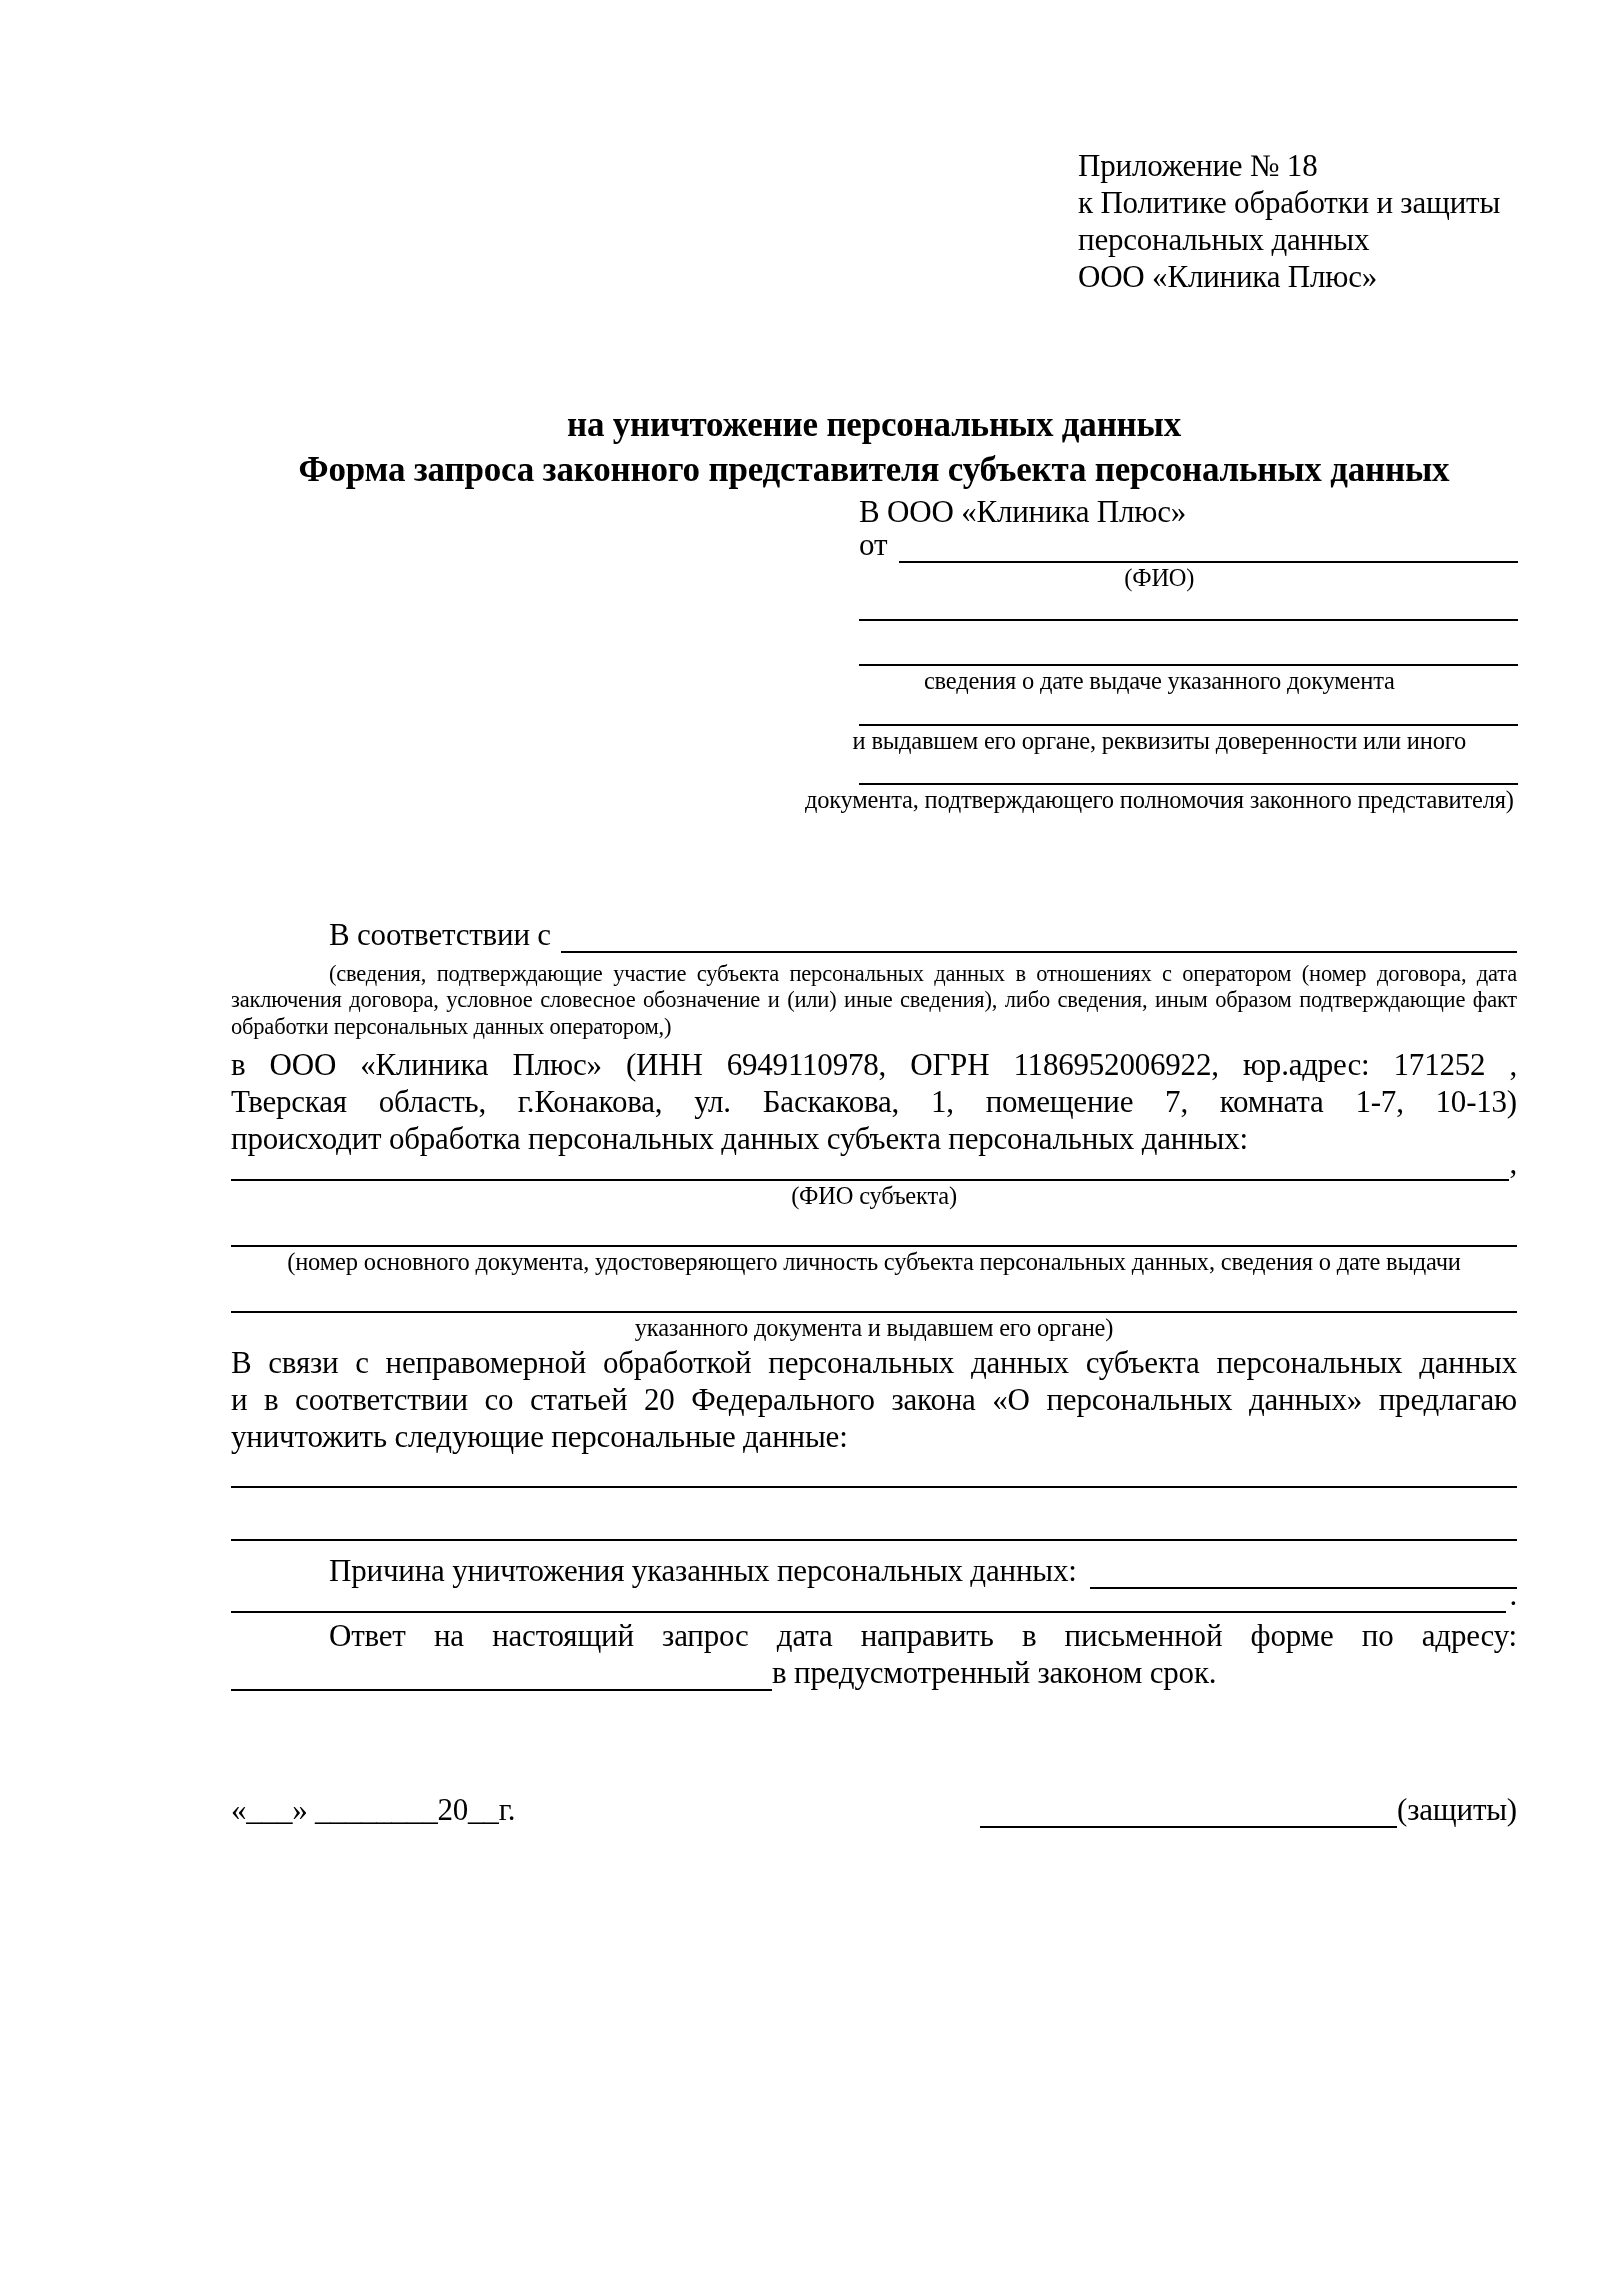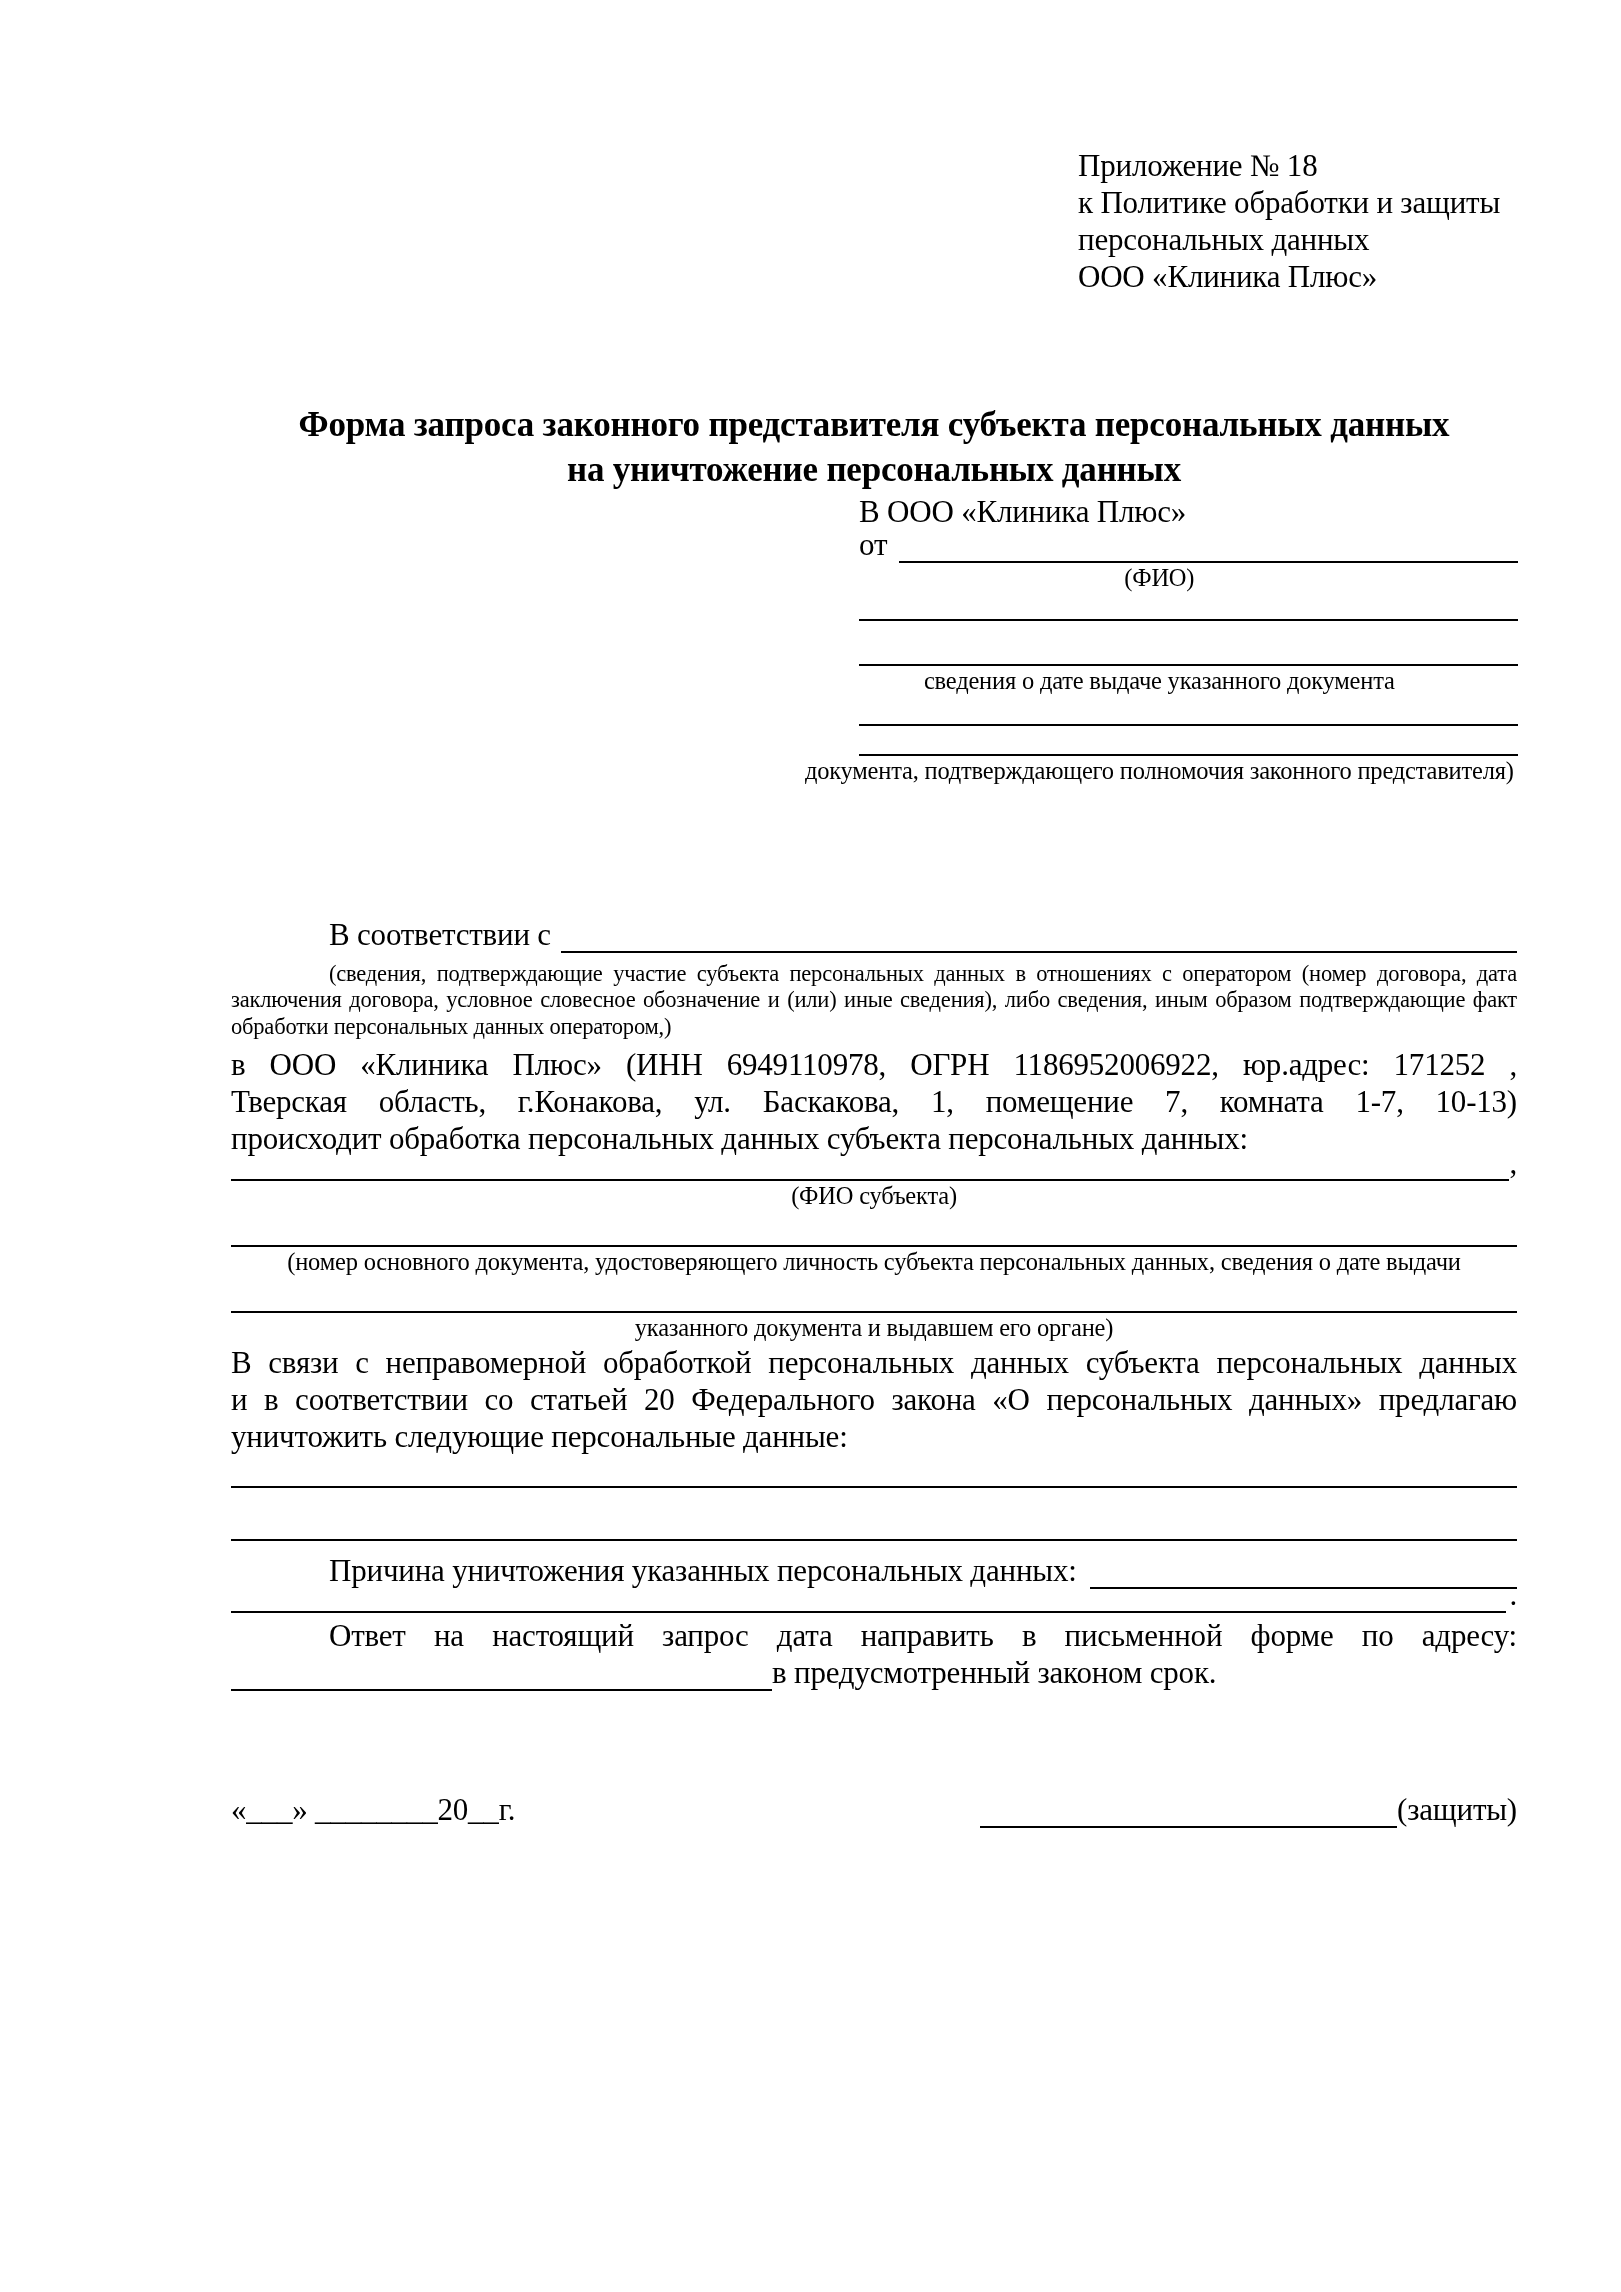--- a/index.html
+++ b/index.html
@@ -89,38 +89,39 @@
 <div class="page">
 
   <div class="abs header-block" style="left:1078px; top:147px;">
     <div>Приложение № 18</div>
     <div>к Политике обработки и защиты</div>
     <div>персональных данных</div>
     <div>ООО «Клиника Плюс»</div>
   </div>
 
   <div class="abs title" style="left:231px; top:402px; width:1286px;">
+    <div>на уничтожение персональных данных</div>
     <div>Форма запроса законного представителя субъекта персональных данных</div>
-    <div>на уничтожение персональных данных</div>
   </div>
 
   <div class="abs addressee" style="left:859px; top:493px;">
     <div>В ООО «Клиника Плюс»</div>
     <div class="from-row">
       <span class="from-label">от</span>
       <span class="uline fill"></span>
     </div>
     <div class="caption">(ФИО)</div>
 
     <div class="blank-line" style="height:27.4px;"></div>
 
     <div class="blank-line" style="height:43px;"></div>
     <div class="caption">сведения о дате выдаче указанного документа</div>
 
     <div class="blank-line" style="height:29px;"></div>
+    <div class="caption">и выдавшем его органе, реквизиты доверенности или иного</div>
 
     <div class="blank-line" style="height:28px;"></div>
     <div class="caption">документа, подтверждающего полномочия законного представителя)</div>
   </div>
 
   <div class="abs main-col" style="left:231px; top:916px;">
 
     <div class="accordance-row">
       <span class="acc-label">В соответствии с</span>
       <span class="uline fill"></span>

